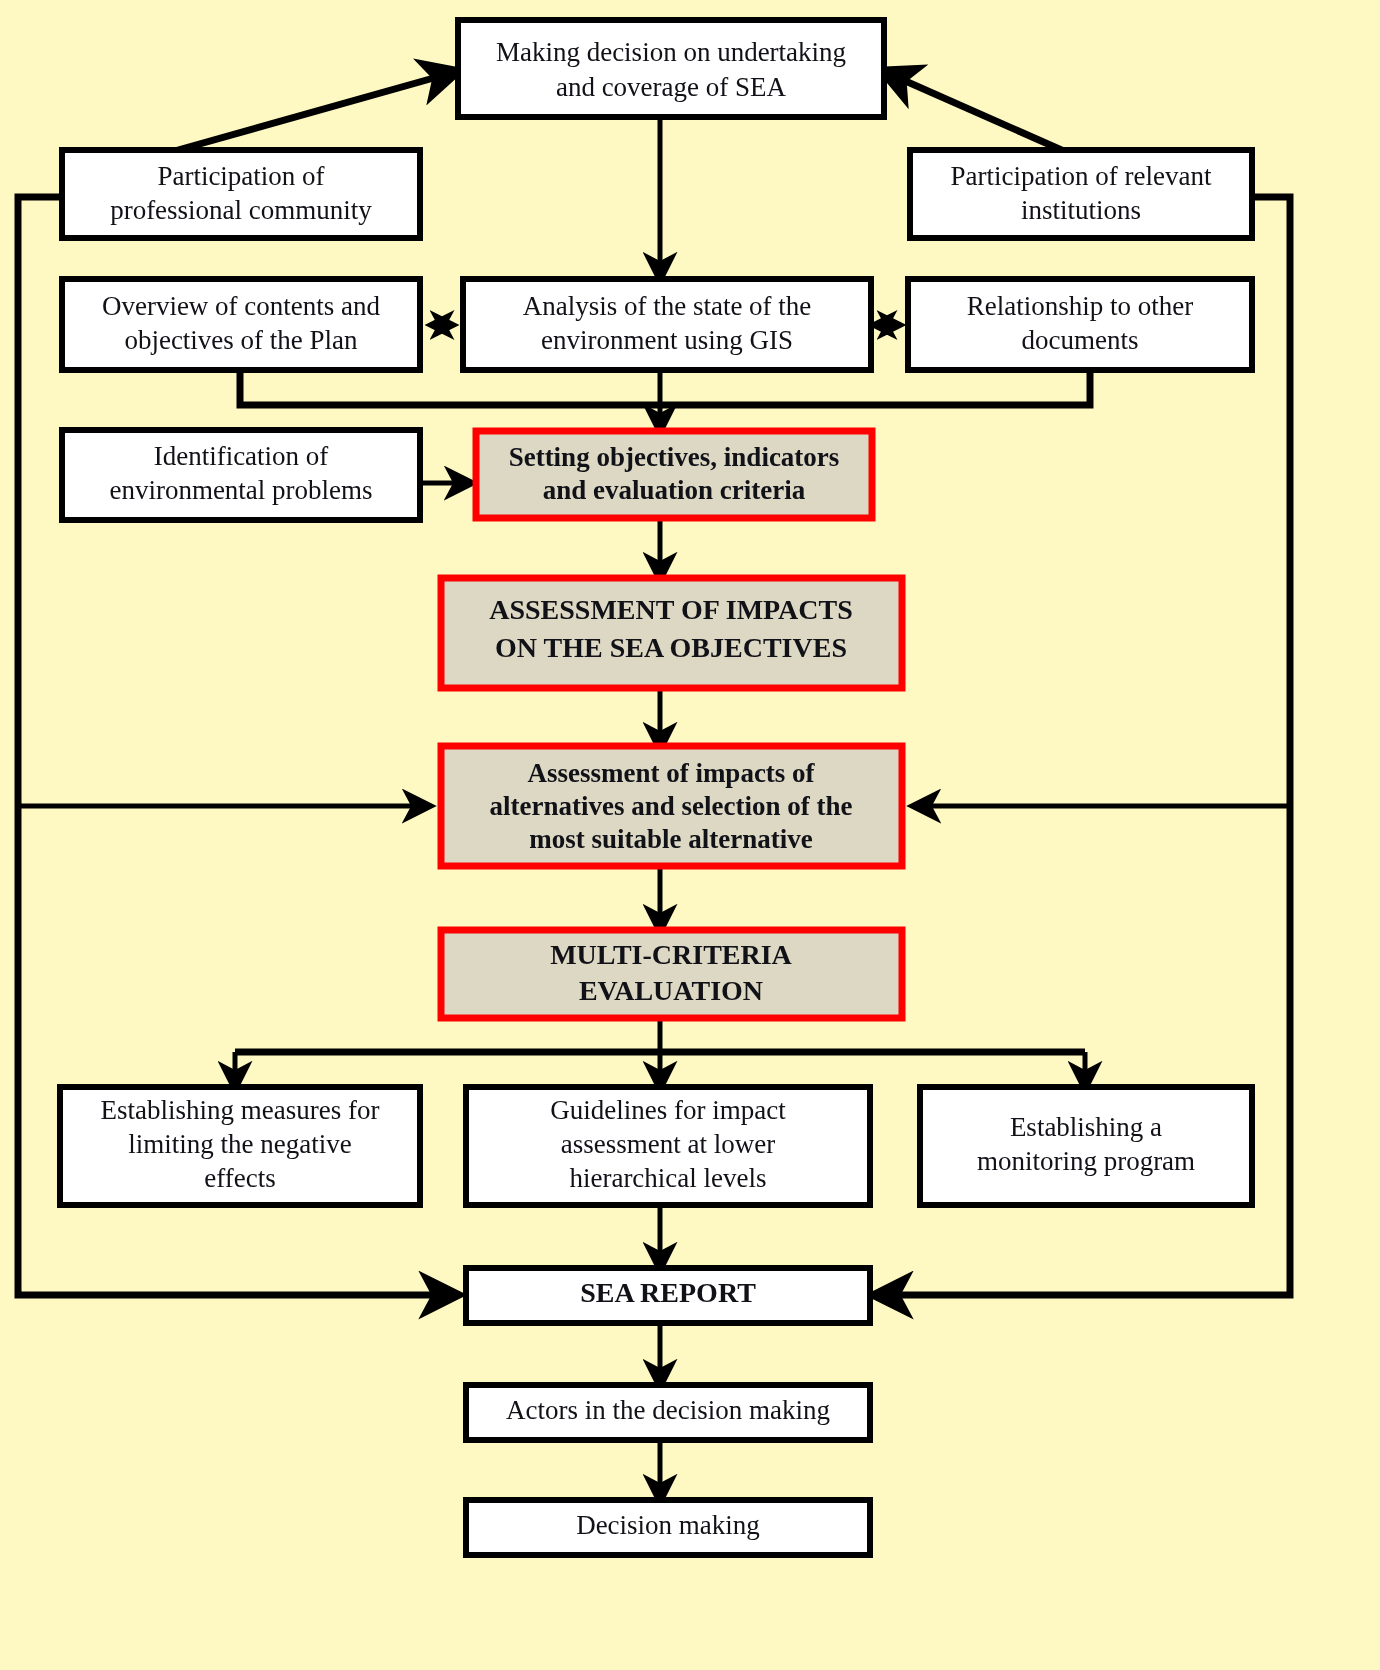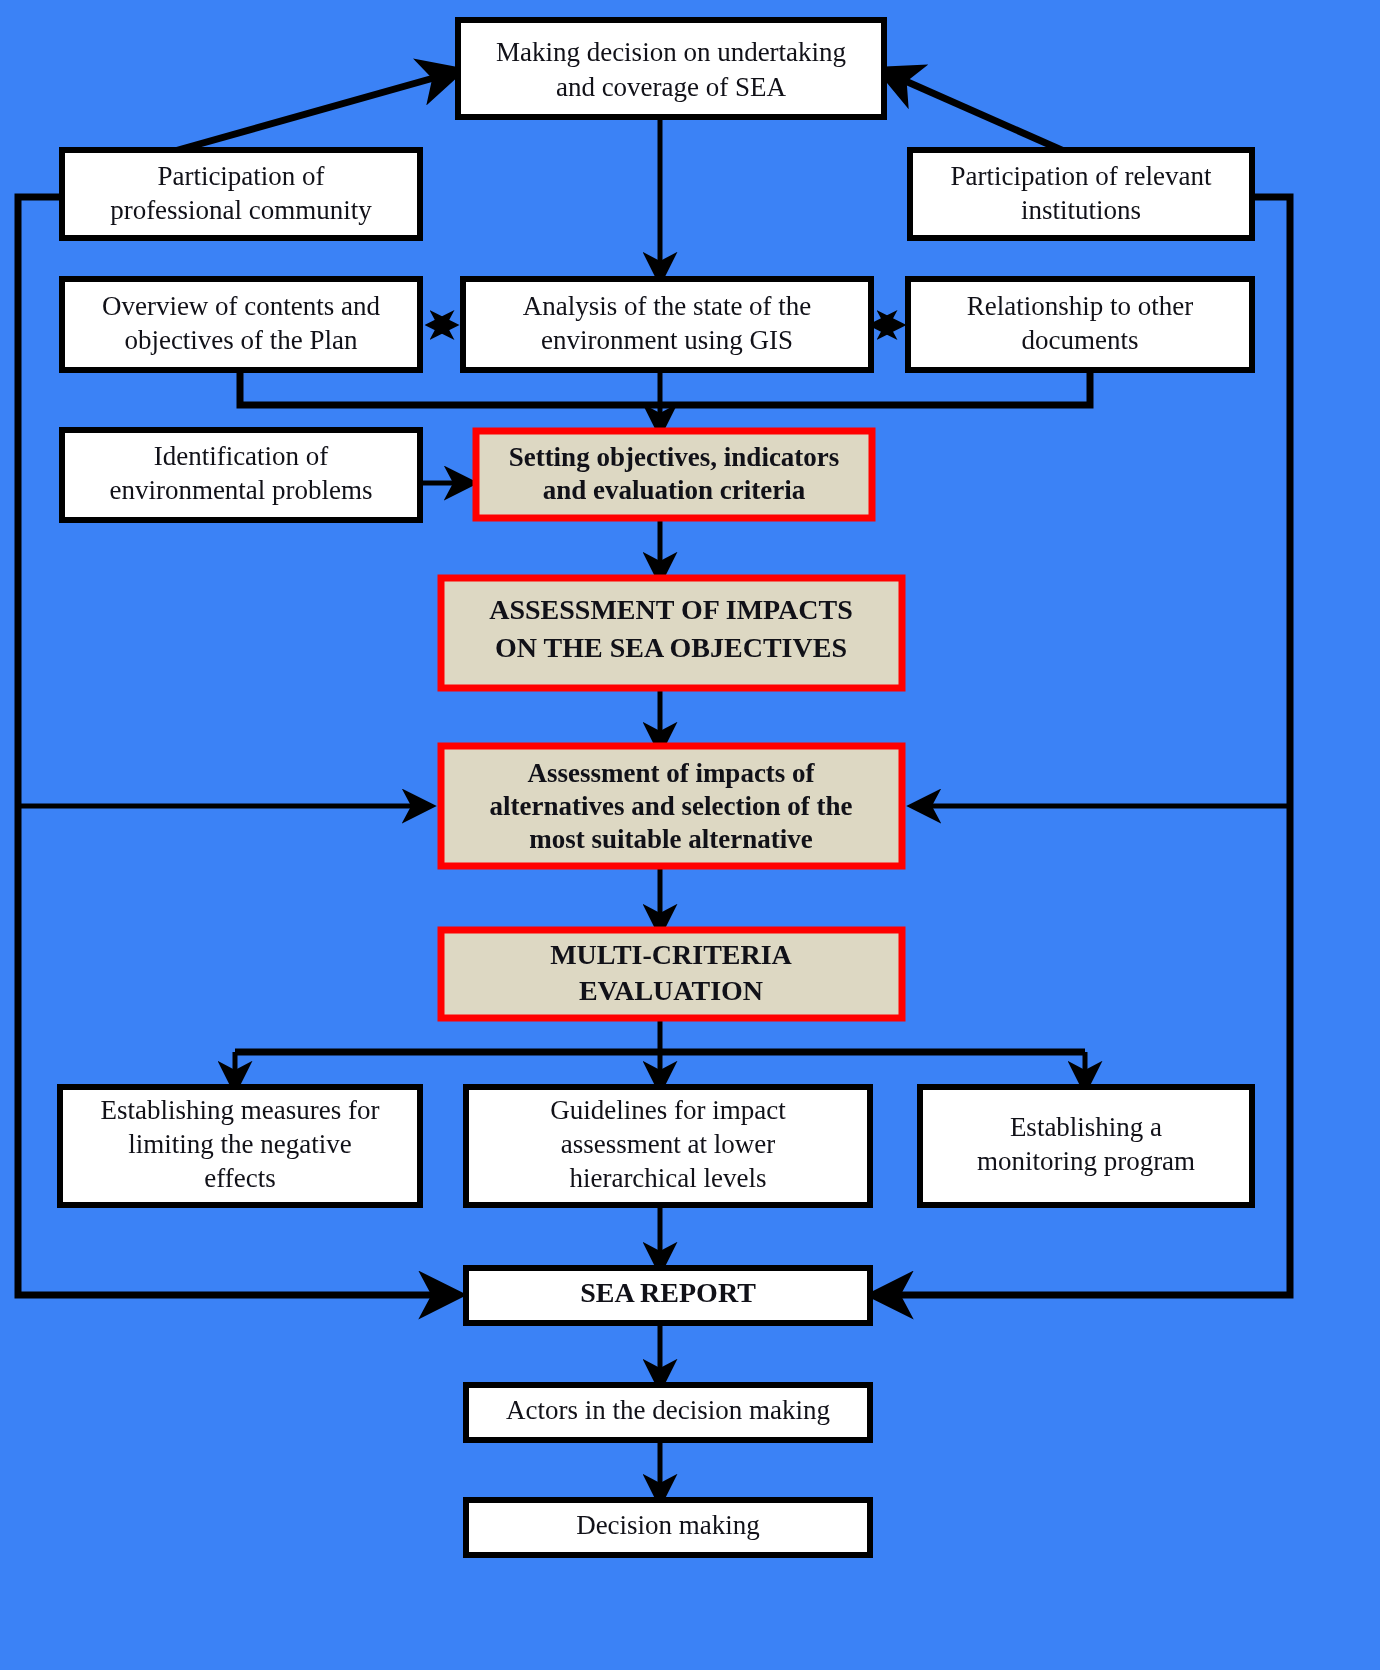--- a/index.html
+++ b/index.html
@@ -4,21 +4,21 @@
 <style>
   html, body {
     margin: 0;
     padding: 0;
     background: #ffffff;
   }
   #diagram-root {
     position: relative;
     width: 1380px;
     height: 1670px;
-    background: #3b82f6;
+    background: #fef9c3;
     font-family: "Liberation Serif", "DejaVu Serif", serif;
   }
   svg#flow {
     position: absolute;
     top: 0; left: 0;
     width: 1380px;
     height: 1670px;
     display: block;
   }
   .box-rect {

